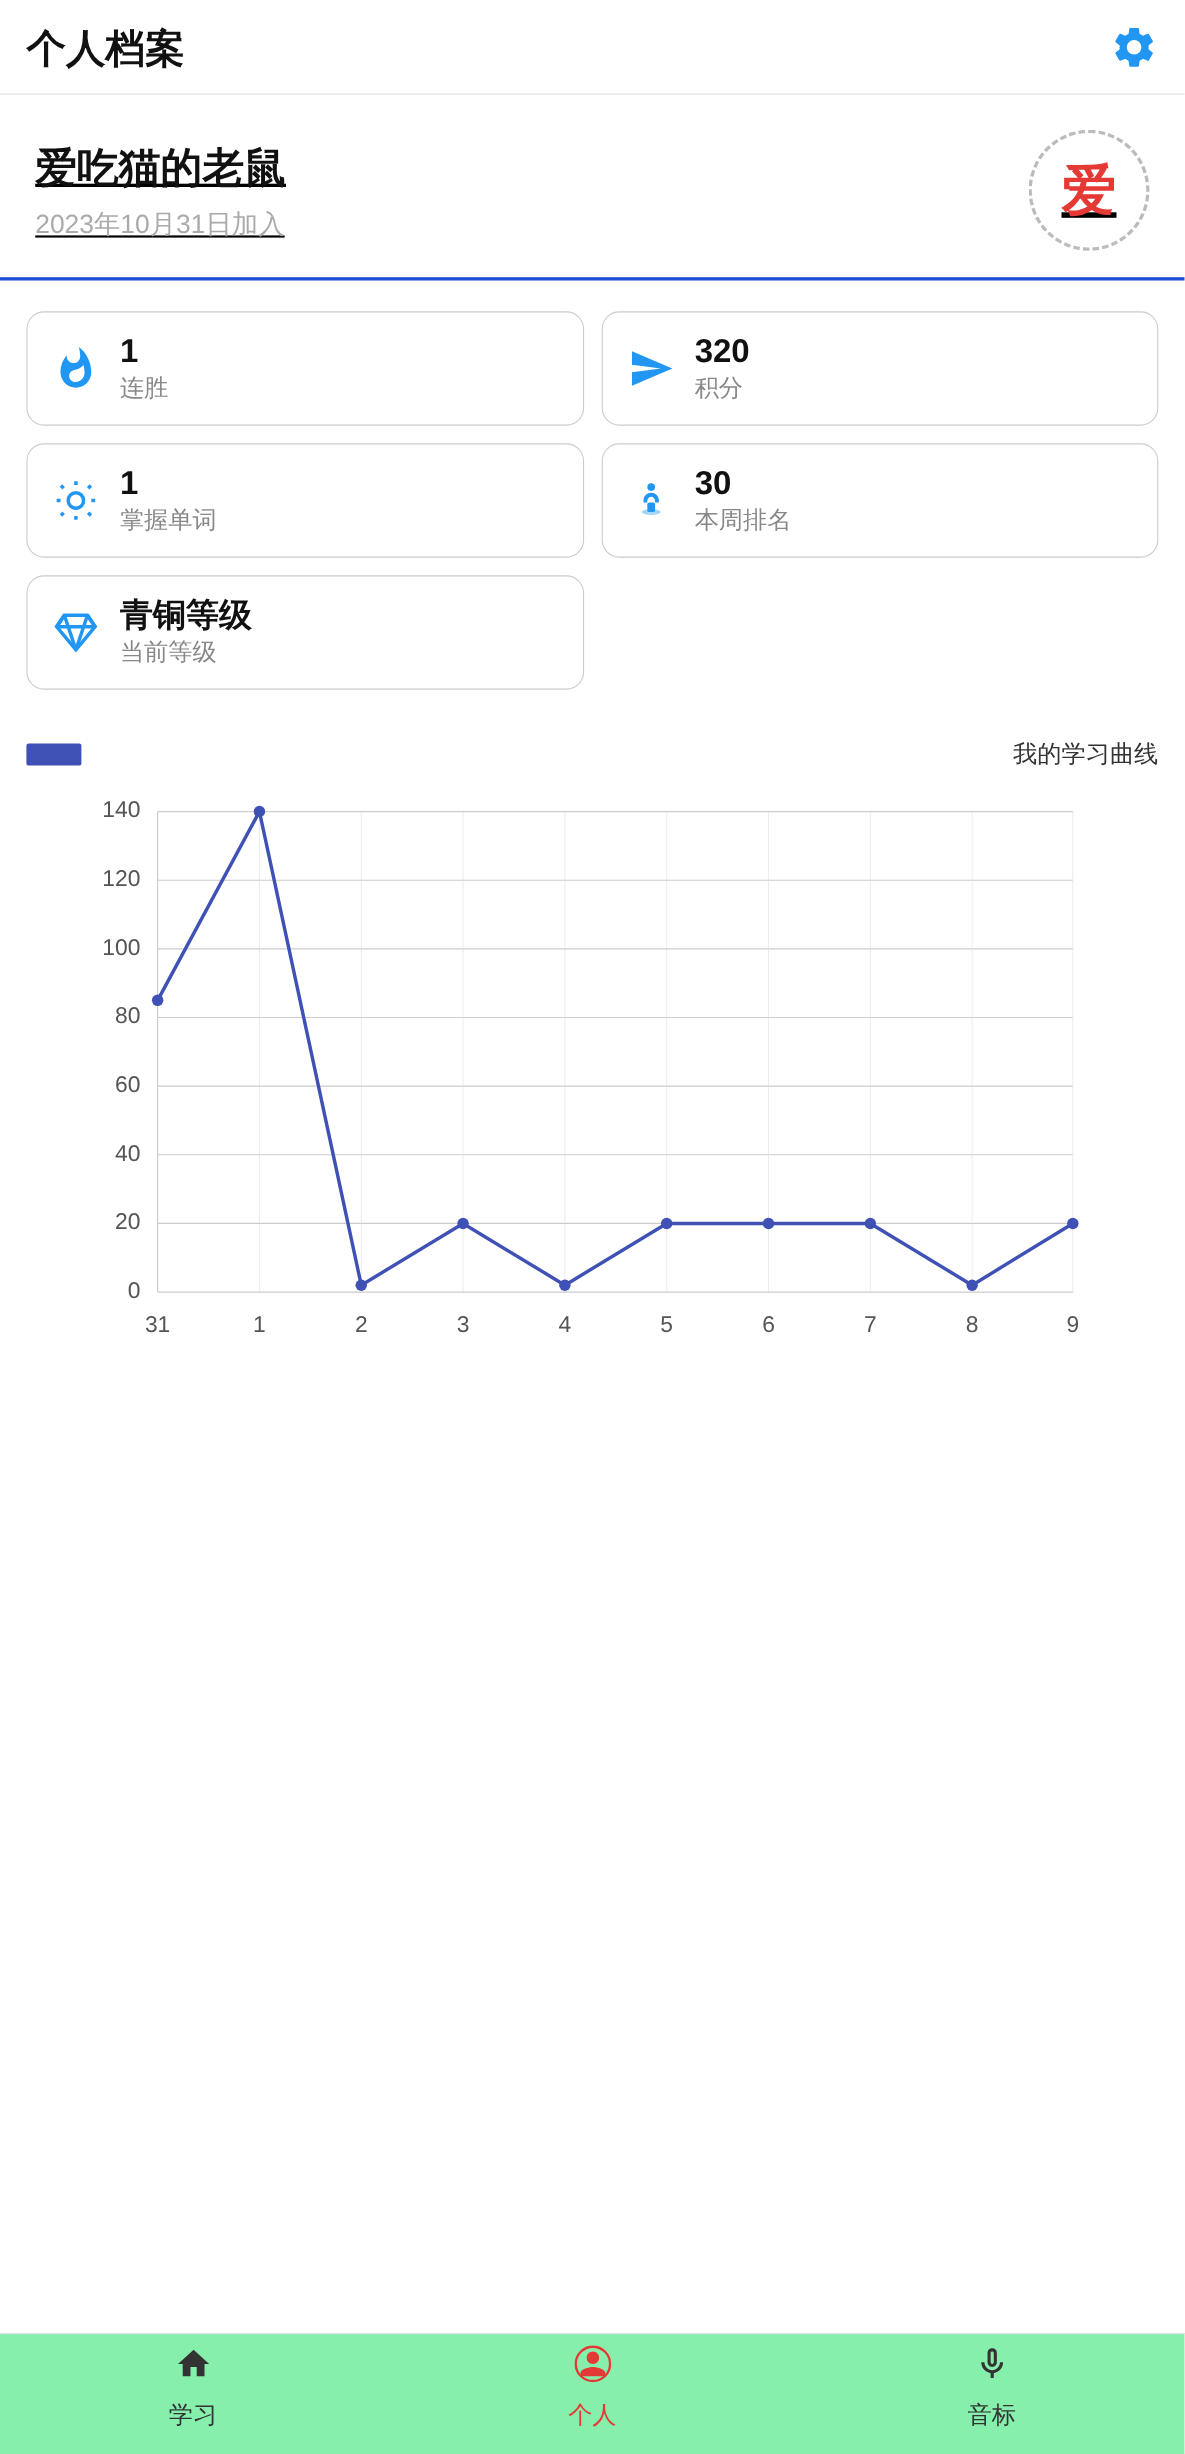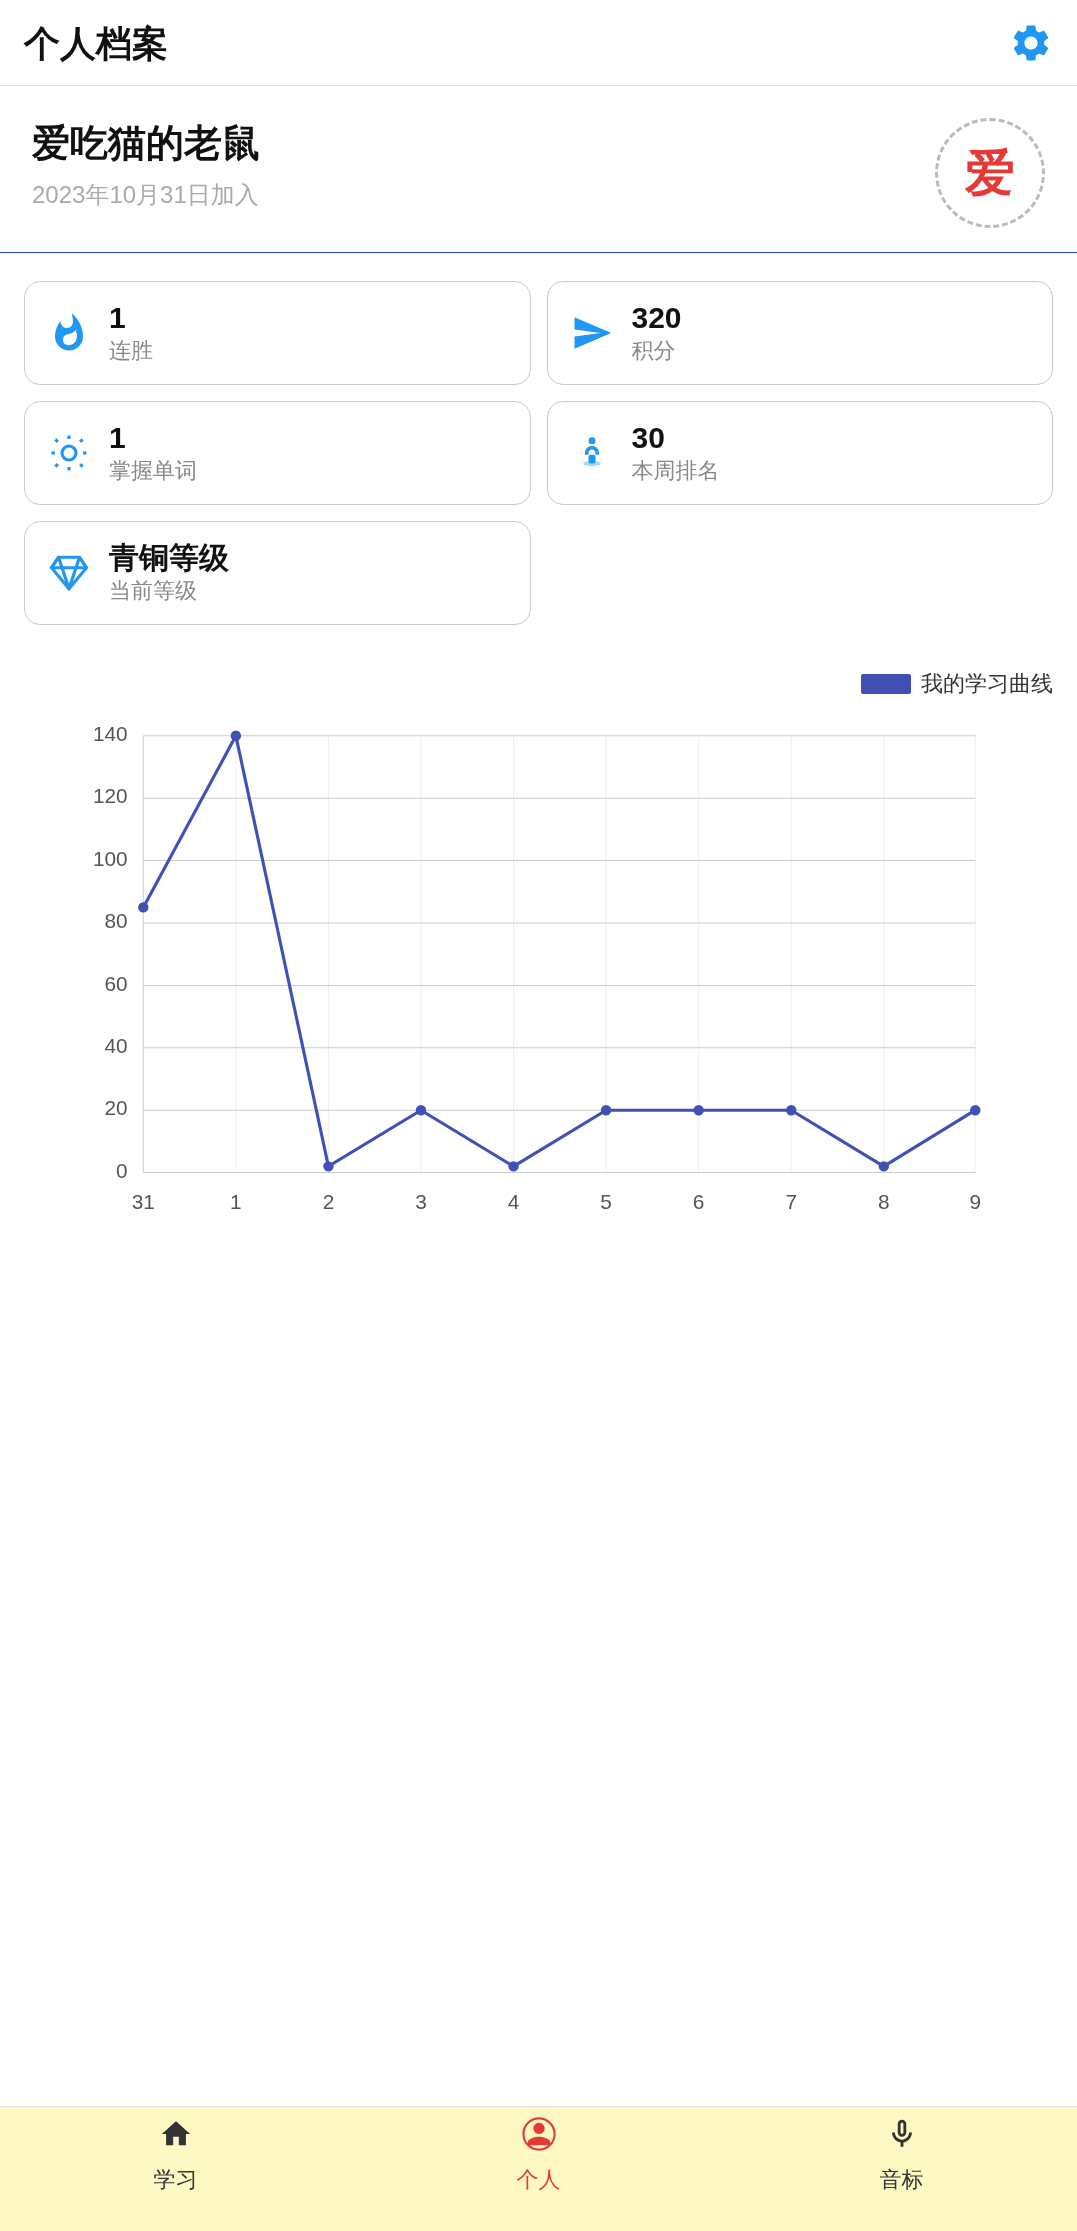--- a/index.html
+++ b/index.html
@@ -35,22 +35,24 @@
     }
     .gear-icon-svg {
       width: 44px;
       height: 44px;
       fill: #2196F3;
     }
     
     .profile-section {
       padding: 32px 32px 24px;
       display: flex;
+      align-items: center;
       justify-content: space-between;
-      border-bottom: 1px solid #1d4ed8;
+      border-bottom: 3px solid #1d4ed8;
+      text-decoration: underline;
     }
     .profile-info {}
     .profile-name {
       font-size: 38px;
       font-weight: 700;
       color: #111;
       margin-bottom: 10px;
     }
     .profile-join {
       font-size: 24px;
@@ -118,21 +120,21 @@
       color: #888;
     }
     
     .chart-section {
       padding: 28px 24px 16px;
       flex: 1;
     }
     .chart-legend {
       display: flex;
       align-items: center;
-      justify-content: flex-end;
+      justify-content: space-between;
       gap: 10px;
       margin-bottom: 16px;
     }
     .legend-box {
       width: 50px;
       height: 20px;
       background: #3f51b5;
       border-radius: 2px;
     }
     .legend-label {
@@ -145,22 +147,22 @@
       height: 520px;
     }
     .chart-container svg {
       width: 100%;
       height: 100%;
     }
     
     .bottom-nav {
       display: flex;
       border-top: 1px solid #e0e0e0;
-      background: #fef9c3;
-      padding: 10px 0 36px;
+      background: #86efac;
+      padding: 10px 0 20px;
       gap: 12px;
     }
     .nav-item {
       flex: 1;
       display: flex;
       flex-direction: column;
       align-items: center;
       gap: 6px;
       cursor: pointer;
       background: none;

